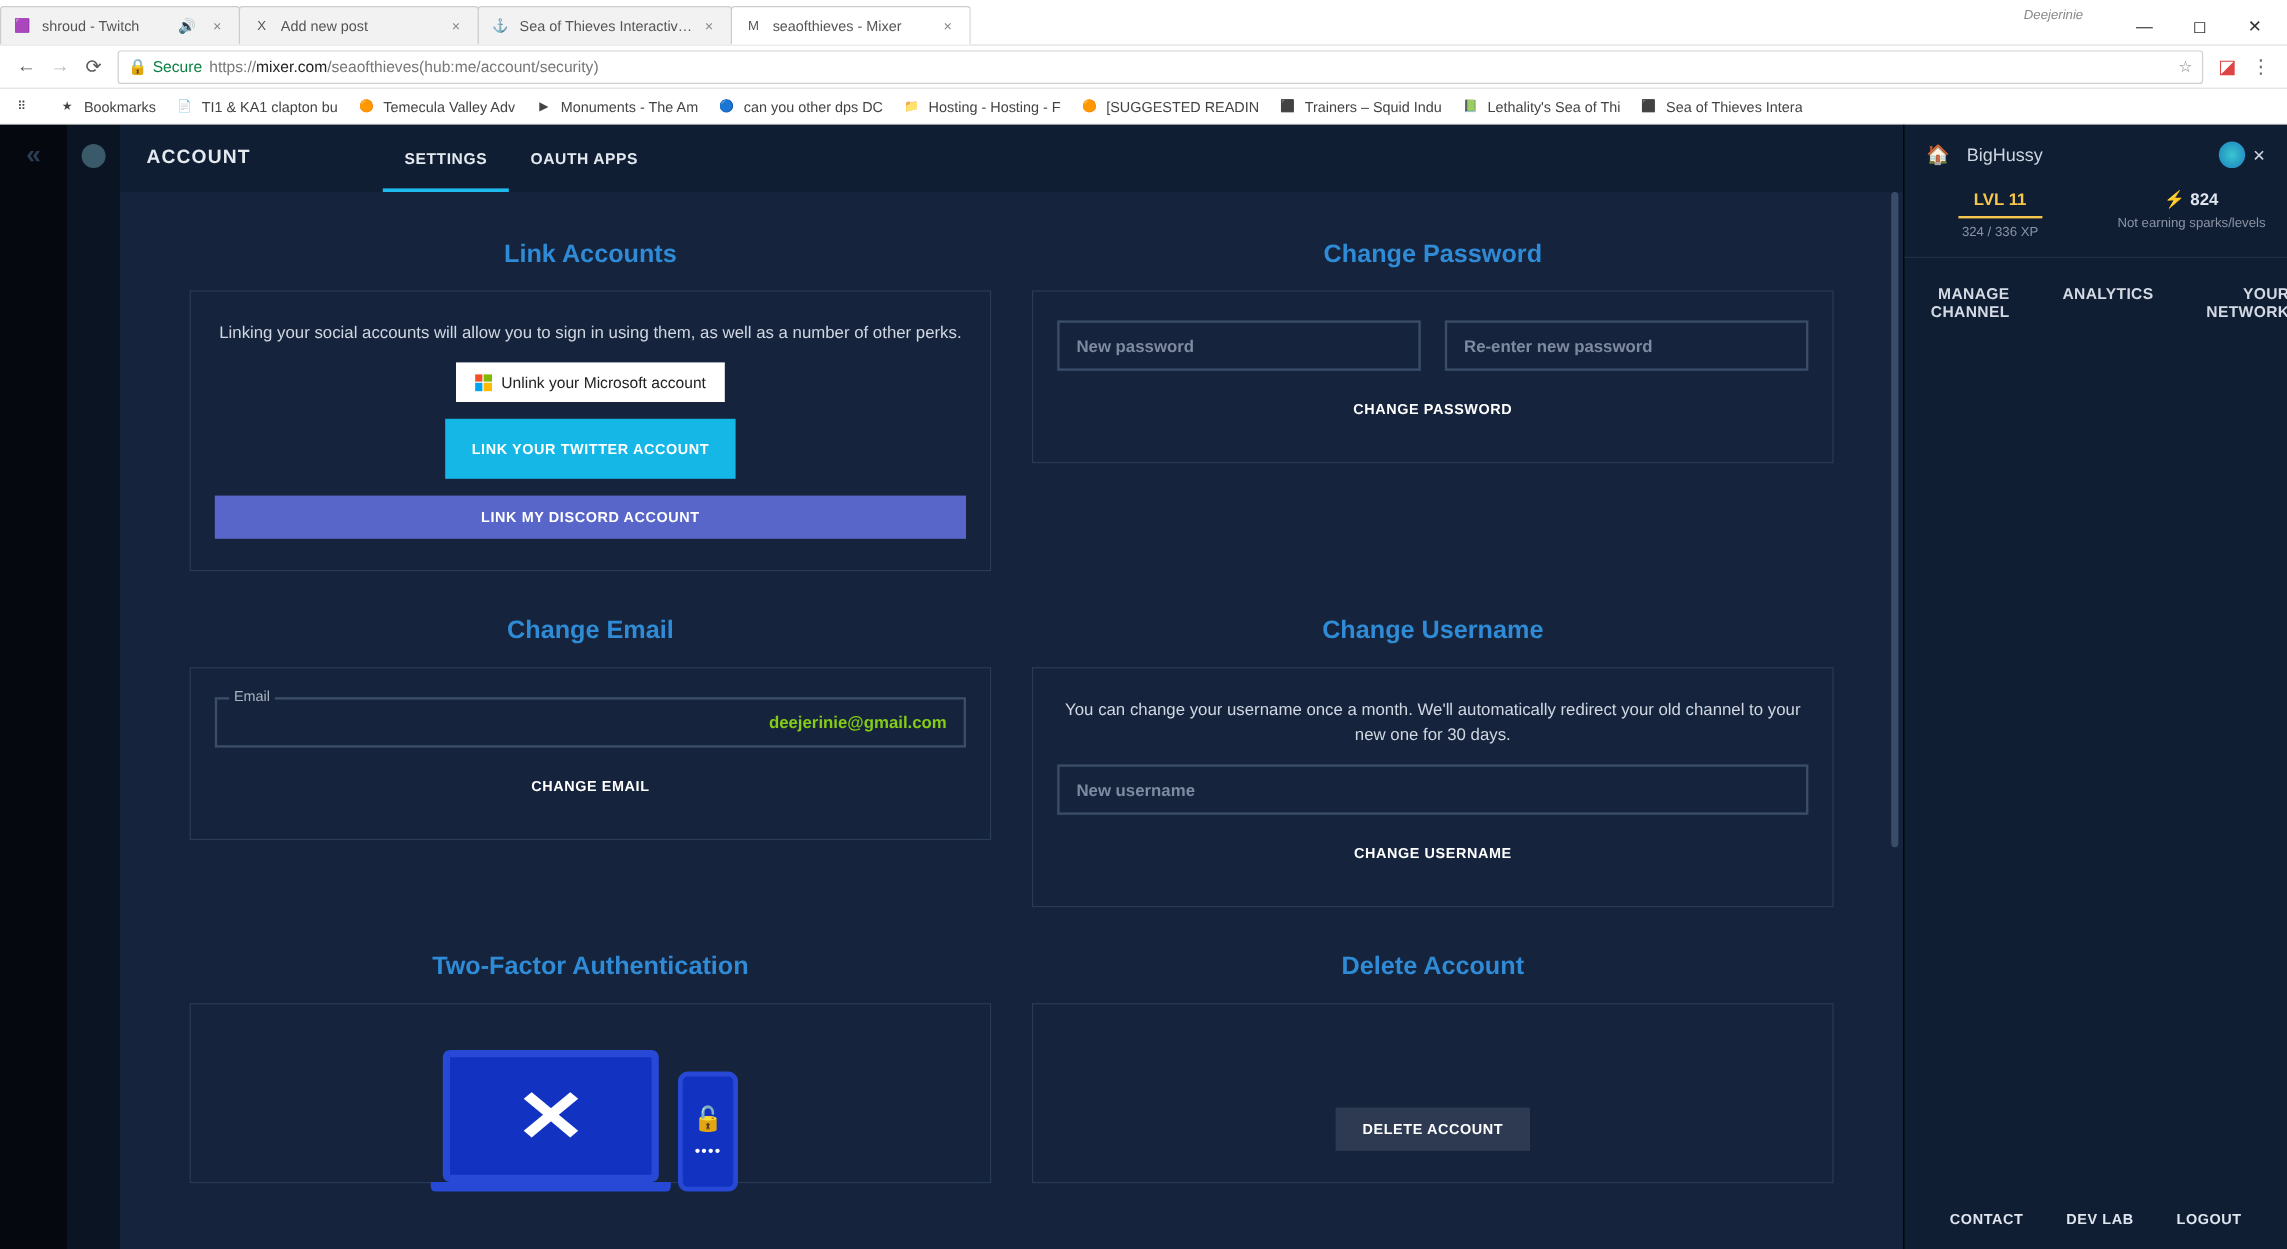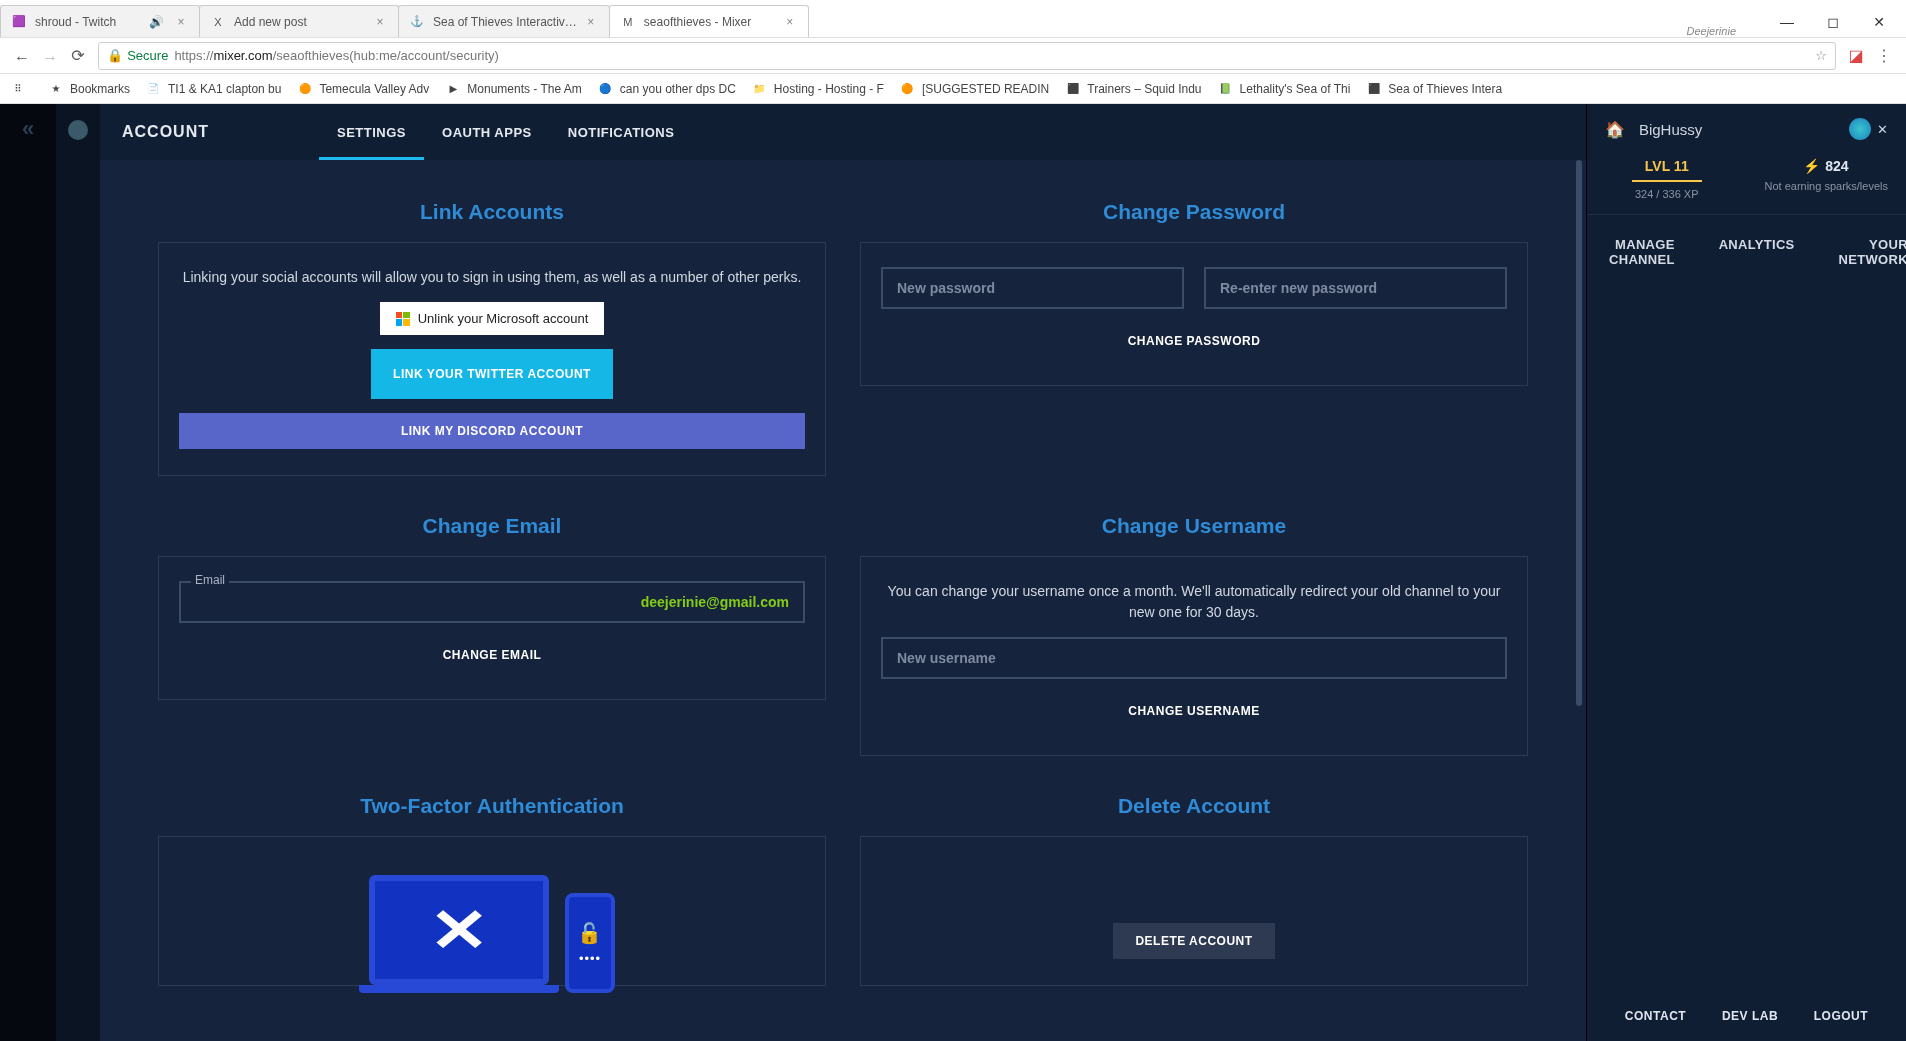--- a/index.html
+++ b/index.html
@@ -6,21 +6,21 @@
   body { background:#fff; overflow:hidden; width:1906px; height:1041px; }
   
   .win-top { height:38px; background:#fff; border-bottom:1px solid #e0e0e0; display:flex; align-items:flex-end; }
   .tabs-row { display:flex; align-items:flex-end; height:100%; }
   .tab { height:32px; display:flex; align-items:center; padding:0 10px 0 10px; font-size:12px; color:#555; border:1px solid #ccc; border-bottom:none; background:#f2f2f2; border-radius:3px 3px 0 0; margin-right:-1px; position:relative; min-width:200px; }
   .tab.active { background:#fff; z-index:2; }
   .tab .favicon { width:16px; height:16px; margin-right:8px; display:inline-flex; align-items:center; justify-content:center; font-size:11px;}
   .tab .title { flex:1; white-space:nowrap; overflow:hidden; text-overflow:ellipsis; }
   .tab .close { width:16px; text-align:center; color:#888; margin-left:6px; }
   .tab .aud { font-size:12px; color:#555; margin-right:3px;}
-  .win-ctrl { margin-left:auto; display:flex; align-items:flex-end; margin-right:4px;}
+  .win-ctrl { margin-left:auto; display:flex; align-items:flex-start; margin-right:4px;}
   .win-ctrl .profile { font-size:11px; color:#888; font-style:italic; margin-right:28px;}
   .win-ctrl .wc { width:46px; height:30px; display:flex; align-items:center; justify-content:center; color:#333; font-size:14px;}
   .addr-row { height:36px; display:flex; align-items:center; padding:0 8px; border-bottom:1px solid #e0e0e0; }
   .addr-row .nav-btn { width:28px; height:28px; display:inline-flex; align-items:center; justify-content:center; color:#5a5a5a; font-size:16px; }
   .addr-row .nav-btn.disabled { color:#bbb; }
   .omnibox { flex:1; height:28px; border:1px solid #d0d0d0; border-radius:3px; display:flex; align-items:center; padding:0 8px; font-size:13px; color:#333; margin:0 6px; }
   .omnibox .secure { color:#0b8043; margin-right:6px; display:flex; align-items:center; font-size:13px;}
   .omnibox .secure .lock{margin-right:4px;}
   .omnibox .url { color:#777; }
   .omnibox .url .host { color:#222; }
@@ -194,21 +194,20 @@
     </div>
   <div class="left-gap">
       <div class="avatar-small"></div>
     </div>
 
   <div class="header">
     <div class="htitle">ACCOUNT</div>
     <div id="htabs" style="display:flex;">
         <div class="htab active">SETTINGS</div>
         <div class="htab">OAUTH APPS</div>
-        <div class="htab">NOTIFICATIONS</div>
       </div>
   </div>
 
   <div class="content">
     <div class="scroll-ind">
         <div class="thumb"></div>
       </div>
     <div class="cards">
 
       <div>

